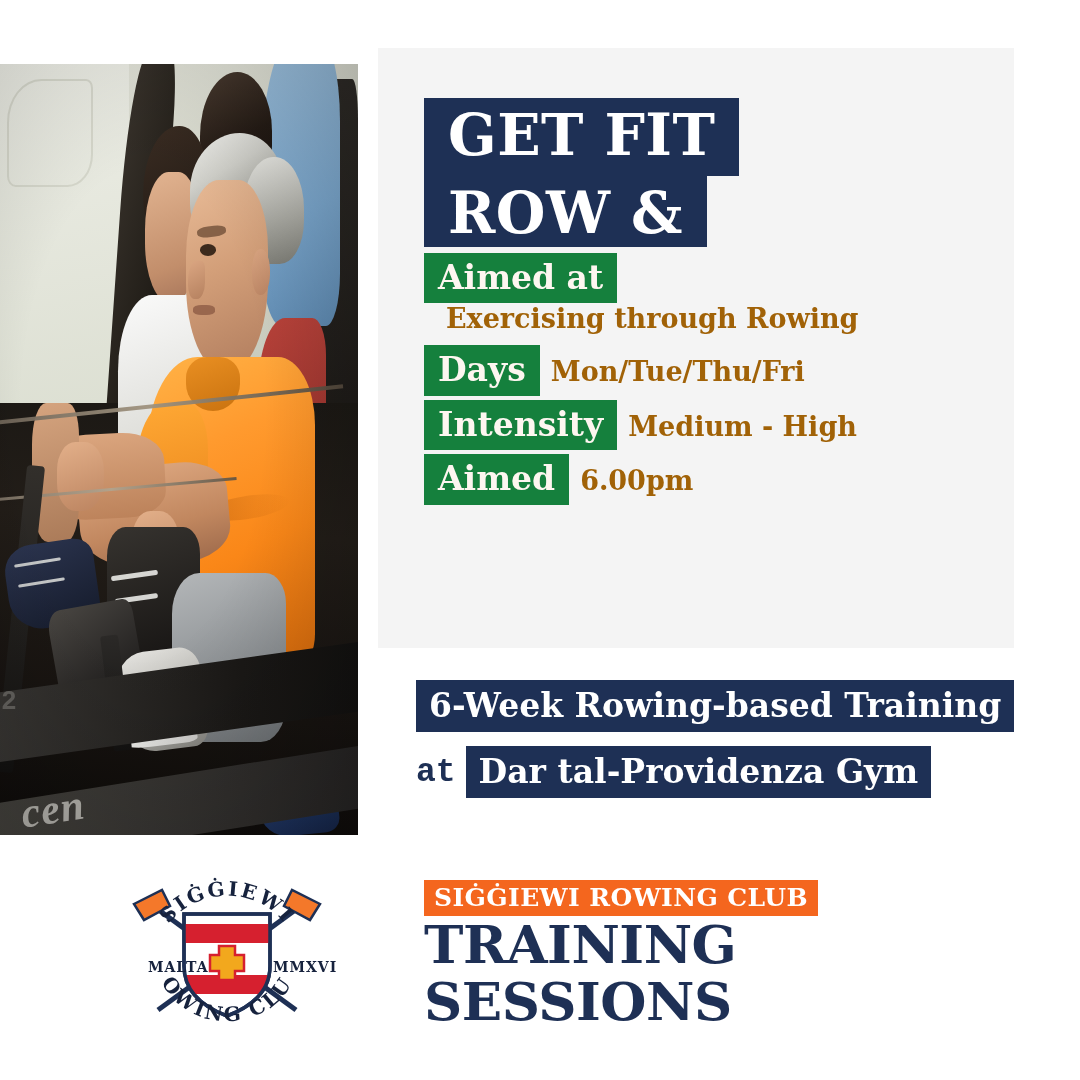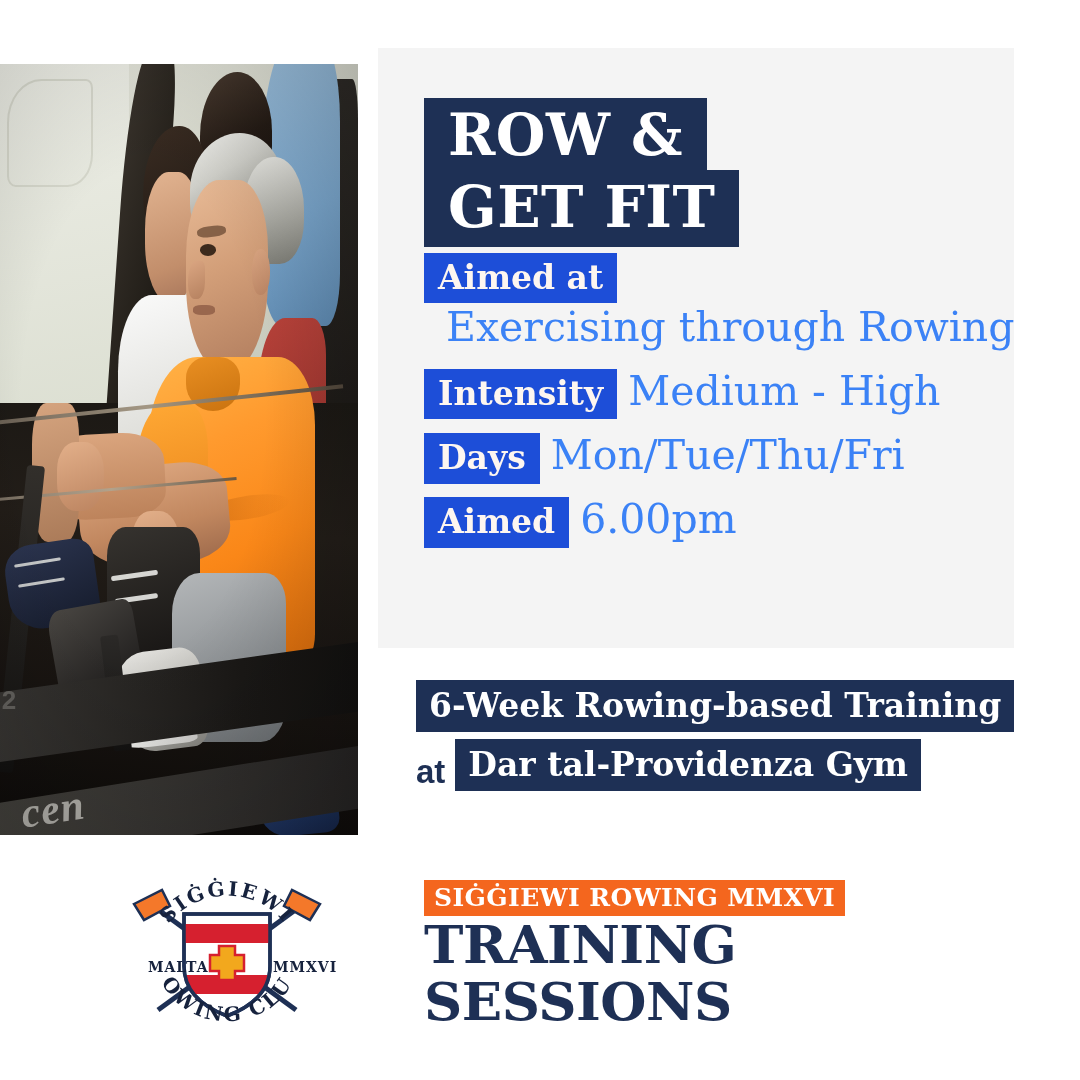--- a/index.html
+++ b/index.html
@@ -305,48 +305,48 @@
     letter-spacing:0.5px;
     padding:6px 24px 4px 24px;
     width:max-content;
   }
   .title-line.l2 { padding-bottom:10px; }
 
   
   .details { position:absolute; left:424px; top:258px; width:580px; }
   .drow { display:flex; align-items:baseline; margin-bottom:4px; }
   .tag {
-    background:#1d4ed8;
+    background:#15803d;
     color:#fdf6f0;
     font-family:"DejaVu Serif", serif;
     font-weight:700;
     font-size:33px;
     line-height:1.2;
     padding:5px 14px 6px 14px;
     white-space:nowrap;
   }
   .dval {
-    color:#3b82f6;
-    font-family:"DejaVu Serif", serif;
-    font-weight:400;
-    font-size:41px;
+    color:#a16207;
+    font-family:"DejaVu Serif", serif;
+    font-weight:700;
+    font-size:27px;
     line-height:1.2;
     padding:5px 0 6px 11px;
     white-space:nowrap;
   }
   .dval.full { padding-left:22px; }
   .drow.stacked { display:block; }
   .drow.stacked .dval { padding-left:22px; display:block; }
 
   
   .midblock { position:absolute; left:416px; top:680px; width:600px; }
-  .mline { display:flex; align-items:flex-end; margin-bottom:7px; }
+  .mline { display:flex; align-items:center; margin-bottom:14px; }
   .mplain {
     color:#1e3055;
-    font-family:Liberation Sans, sans-serif;
+    font-family:Liberation Mono, monospace;
     font-weight:700; font-size:33px;
     padding-right:10px;
     white-space:nowrap;
   }
   .mhl {
     background:#1e3055; color:#ffffff;
     font-family:"DejaVu Serif", serif;
     font-weight:700; font-size:33px;
     padding:6px 13px 7px 13px;
     white-space:nowrap;
@@ -437,39 +437,39 @@
     <div class="ph-rail2"></div>
     <div class="ph-num">2</div>
     <div class="ph-brandtext">cen</div>
     <div class="ph-vignette"></div>
   </div>
 </div>
 
 <div class="grey-panel"></div>
 
 <div class="title-wrap">
+  <span class="title-line l2">GET FIT</span>
   <span class="title-line l1">ROW &amp;</span>
-  <span class="title-line l2">GET FIT</span>
 </div>
 
 <div class="details">
 
   <div class="drow stacked">
     <span class="tag">Aimed at</span>
     <span class="dval full">Exercising through Rowing</span>
   </div>
 
   <div class="drow">
+    <span class="tag">Days</span>
+    <span class="dval">Mon/Tue/Thu/Fri</span>
+  </div>
+
+  <div class="drow">
     <span class="tag">Intensity</span>
     <span class="dval">Medium - High</span>
-  </div>
-
-  <div class="drow">
-    <span class="tag">Days</span>
-    <span class="dval">Mon/Tue/Thu/Fri</span>
   </div>
 
   <div class="drow">
     <span class="tag">Aimed</span>
     <span class="dval">6.00pm</span>
   </div>
 
 
 </div>
 
@@ -481,21 +481,21 @@
 
   <div class="mline">
     <span class="mplain">at</span>
     <span class="mhl">Dar tal-Providenza Gym</span>
   </div>
 
 
 </div>
 
 <div class="brand">
-  <div><span class="brand-tag">SIĠĠIEWI ROWING MMXVI</span></div>
+  <div><span class="brand-tag">SIĠĠIEWI ROWING CLUB</span></div>
   <div class="brand-l2">TRAINING SESSIONS</div>
 </div>
 
 <div class="logo">
   <svg viewBox="0 0 218 180" xmlns="http://www.w3.org/2000/svg">
     <defs>
       <path id="arcTop" d="M 44 74 A 70 64 0 0 1 174 74" fill="none"></path>
       <path id="arcBot" d="M 40 112 A 72 66 0 0 0 178 112" fill="none"></path>
     </defs>
 

